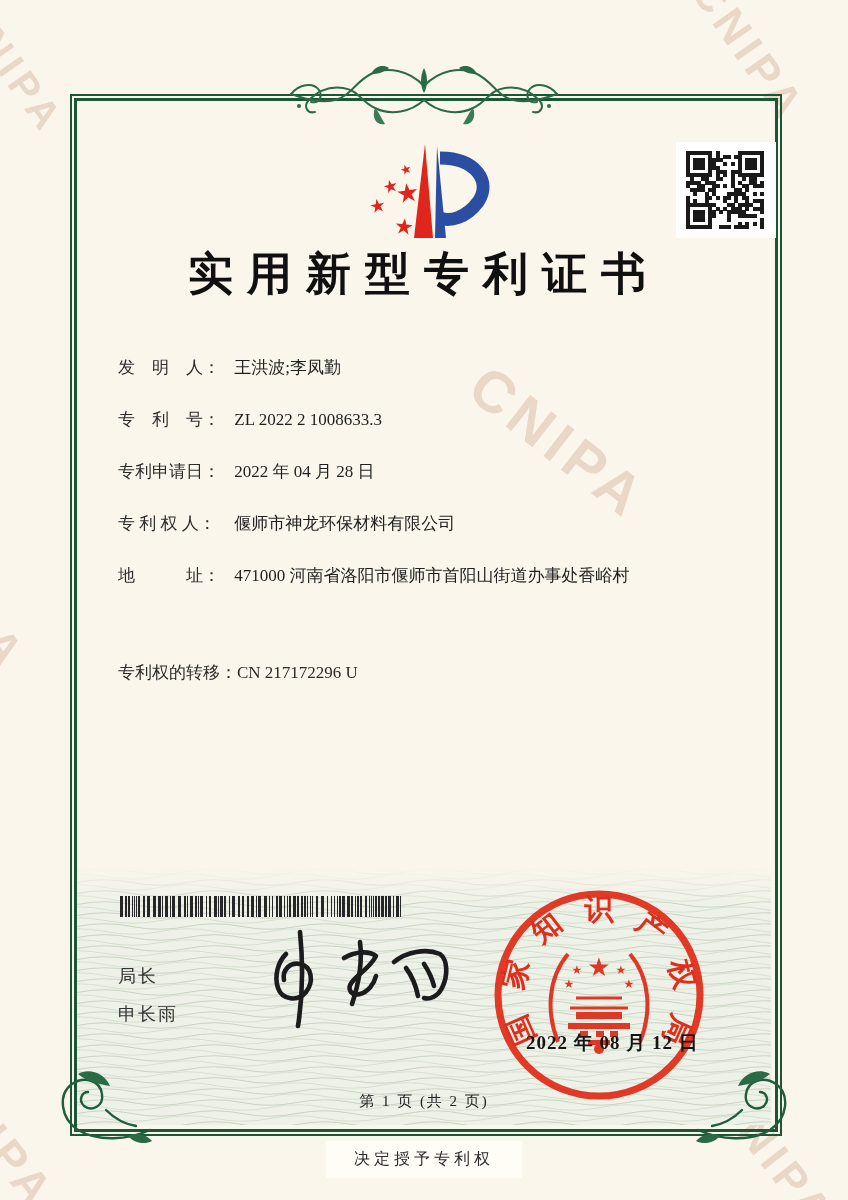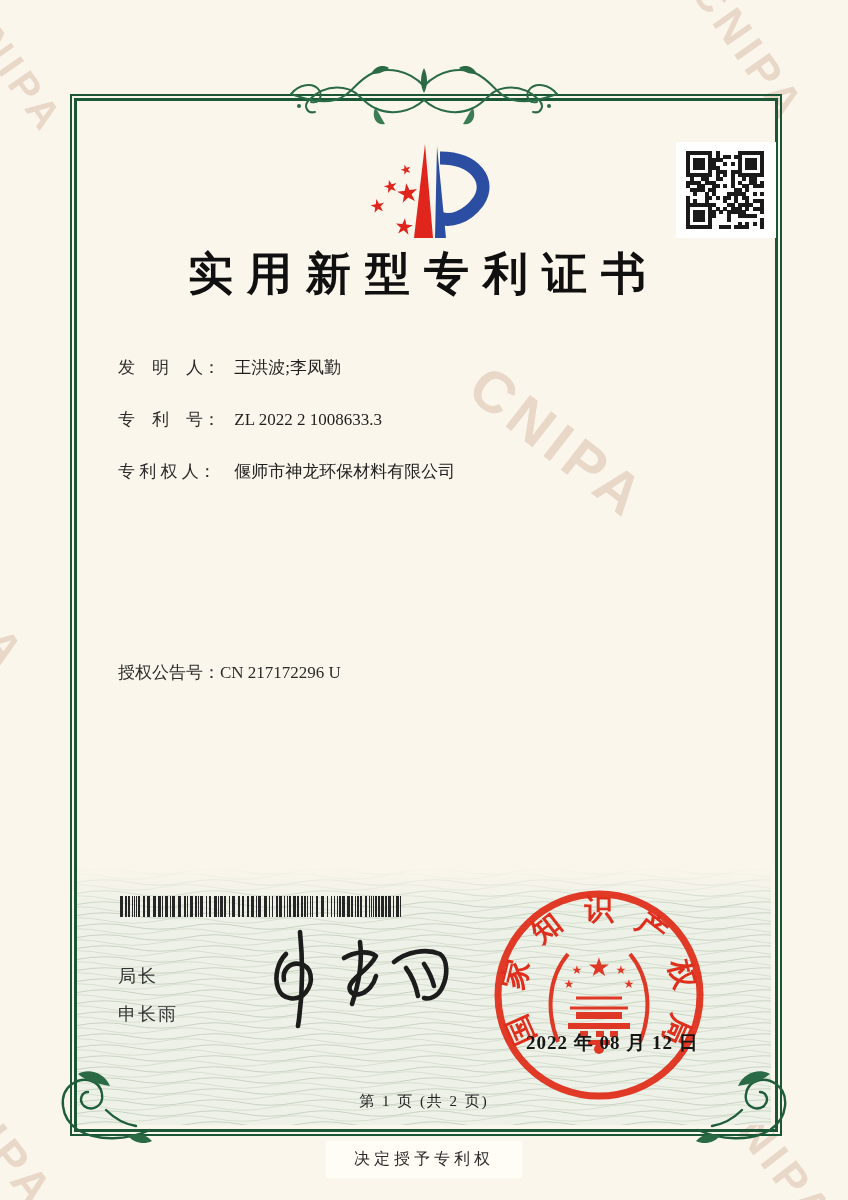--- a/index.html
+++ b/index.html
@@ -386,28 +386,36 @@
   <div class="fields">
     <div class="field-row">
       <span class="field-label">发　明　人：</span>
       <span class="field-value">王洪波;李凤勤</span>
     </div>
     <div class="field-row">
       <span class="field-label">专　利　号：</span>
       <span class="field-value">ZL 2022 2 1008633.3</span>
     </div>
     <div class="field-row">
+      <span class="field-label">专利申请日：</span>
+      <span class="field-value">2022 年 04 月 28 日</span>
+    </div>
+    <div class="field-row">
       <span class="field-label">专 利 权 人：</span>
       <span class="field-value">偃师市神龙环保材料有限公司</span>
     </div>
+    <div class="field-row">
+      <span class="field-label">地　　　址：</span>
+      <span class="field-value">471000 河南省洛阳市偃师市首阳山街道办事处香峪村</span>
+    </div>
   </div>
 
   <div class="grant">
     <span>
-      <span>授权公告号：</span><span>CN 217172296 U</span>
+      <span>专利权的转移：</span><span>CN 217172296 U</span>
     </span>
   </div>
 
   <div class="paragraphs">
   </div>
 
   <div class="barcode" id="barcode">
       <i style="width: 3px; margin-right: 2px;"></i>
       <i style="width: 2px; margin-right: 1px;"></i>
       <i style="width: 2px; margin-right: 2px;"></i>

